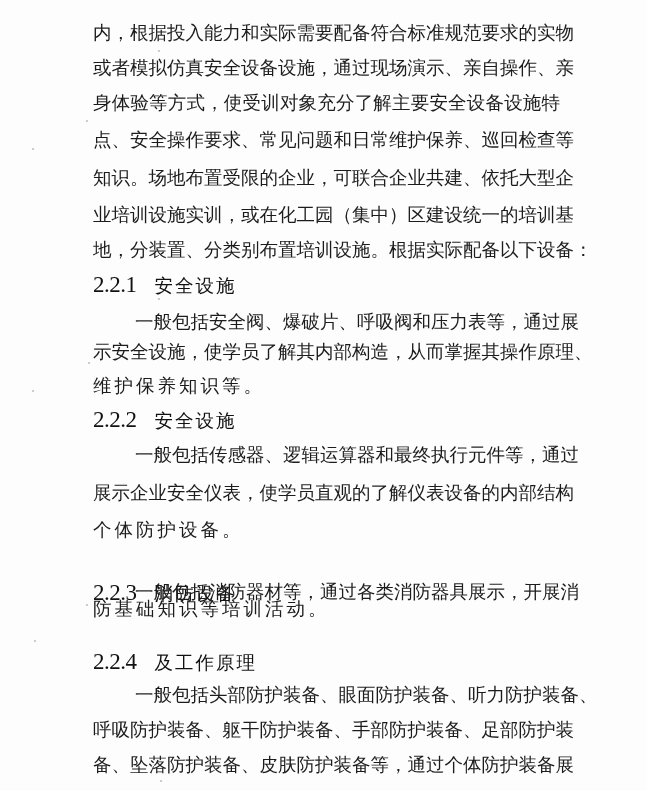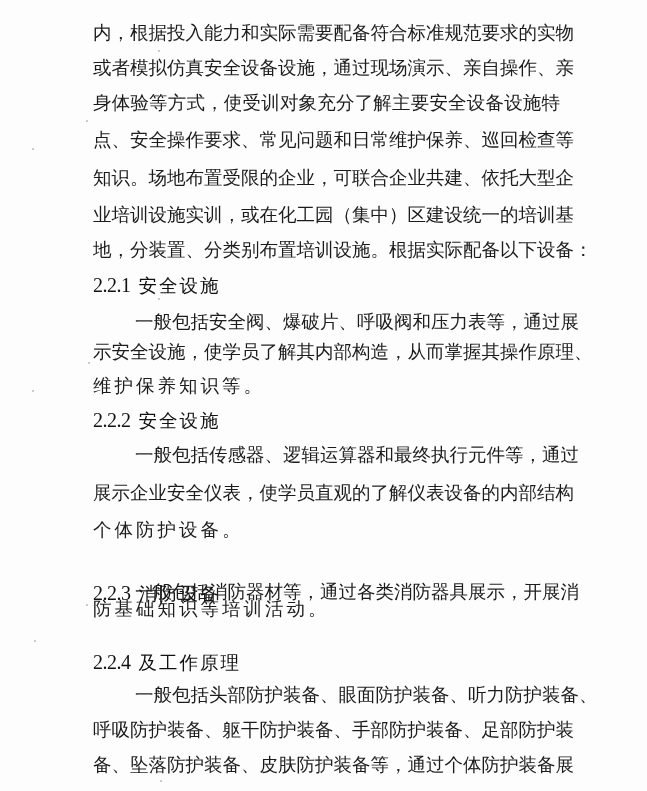--- a/index.html
+++ b/index.html
@@ -46,26 +46,27 @@
     position: absolute;
     left: 93px;
     height: 26px;
     line-height: 26px;
     font-size: 18.5px;
     white-space: nowrap;
     color: #111;
   }
   .heading .num {
     font-family: "Liberation Serif", "DejaVu Serif", serif;
-    font-size: 20px;
+    font-size: 23px;
     margin-right: 8px;
     letter-spacing: -0.5px;
   }
   .heading .title {
     letter-spacing: 2px;
+    margin-left: 10px;
   }
   .speck {
     position: absolute;
     width: 2px; height: 2px;
     background: #bbb;
     border-radius: 1px;
   }
 </style>
 </head>
 <body>

